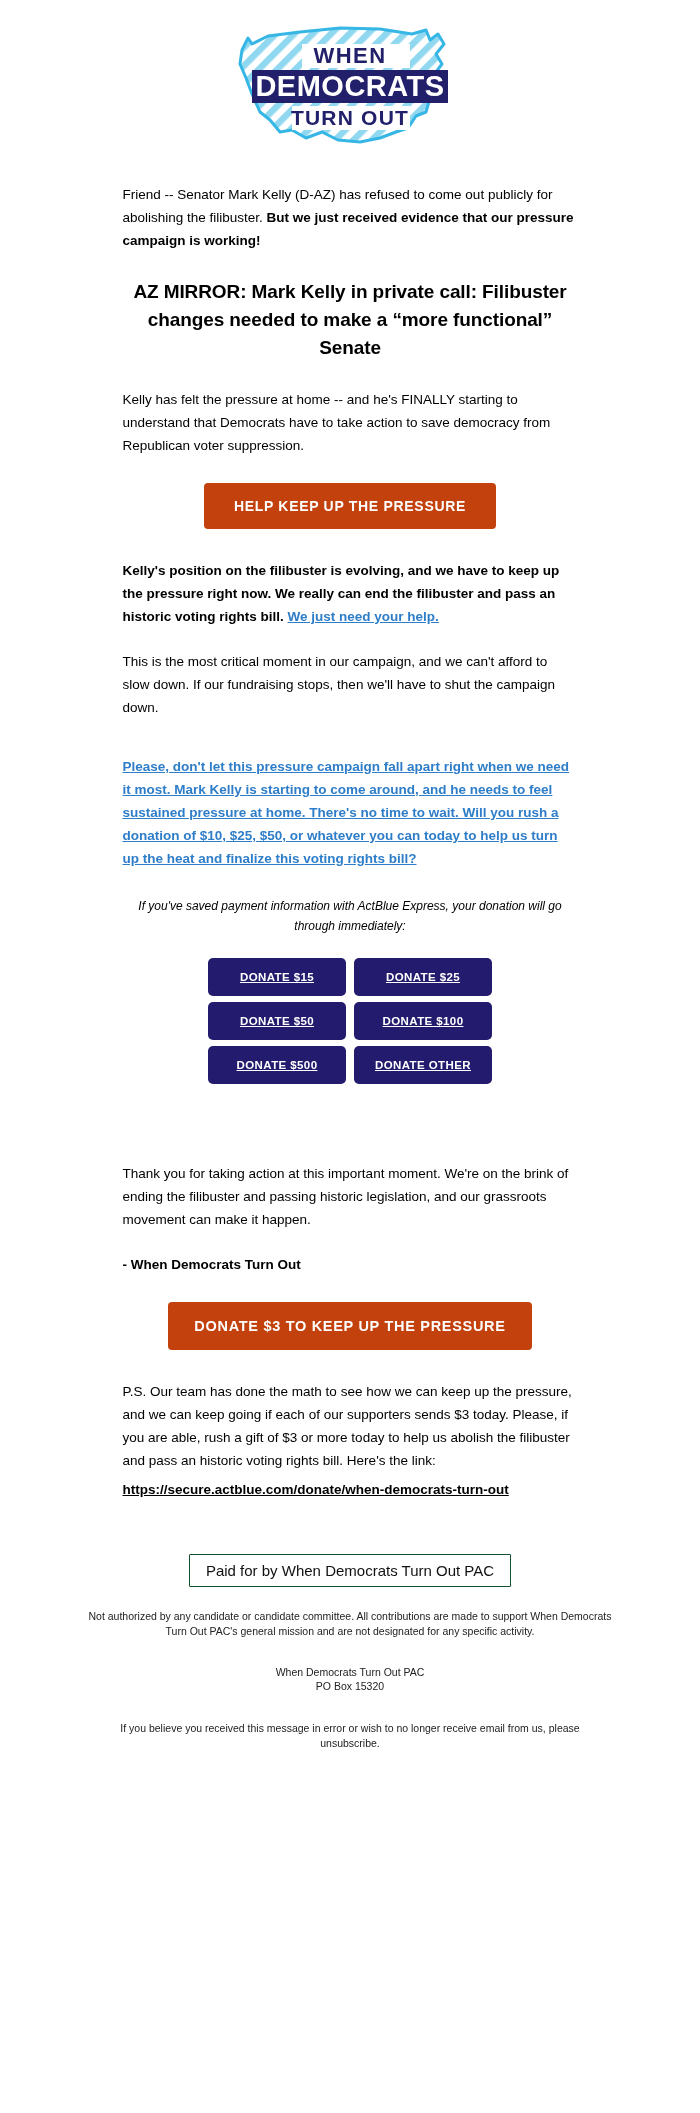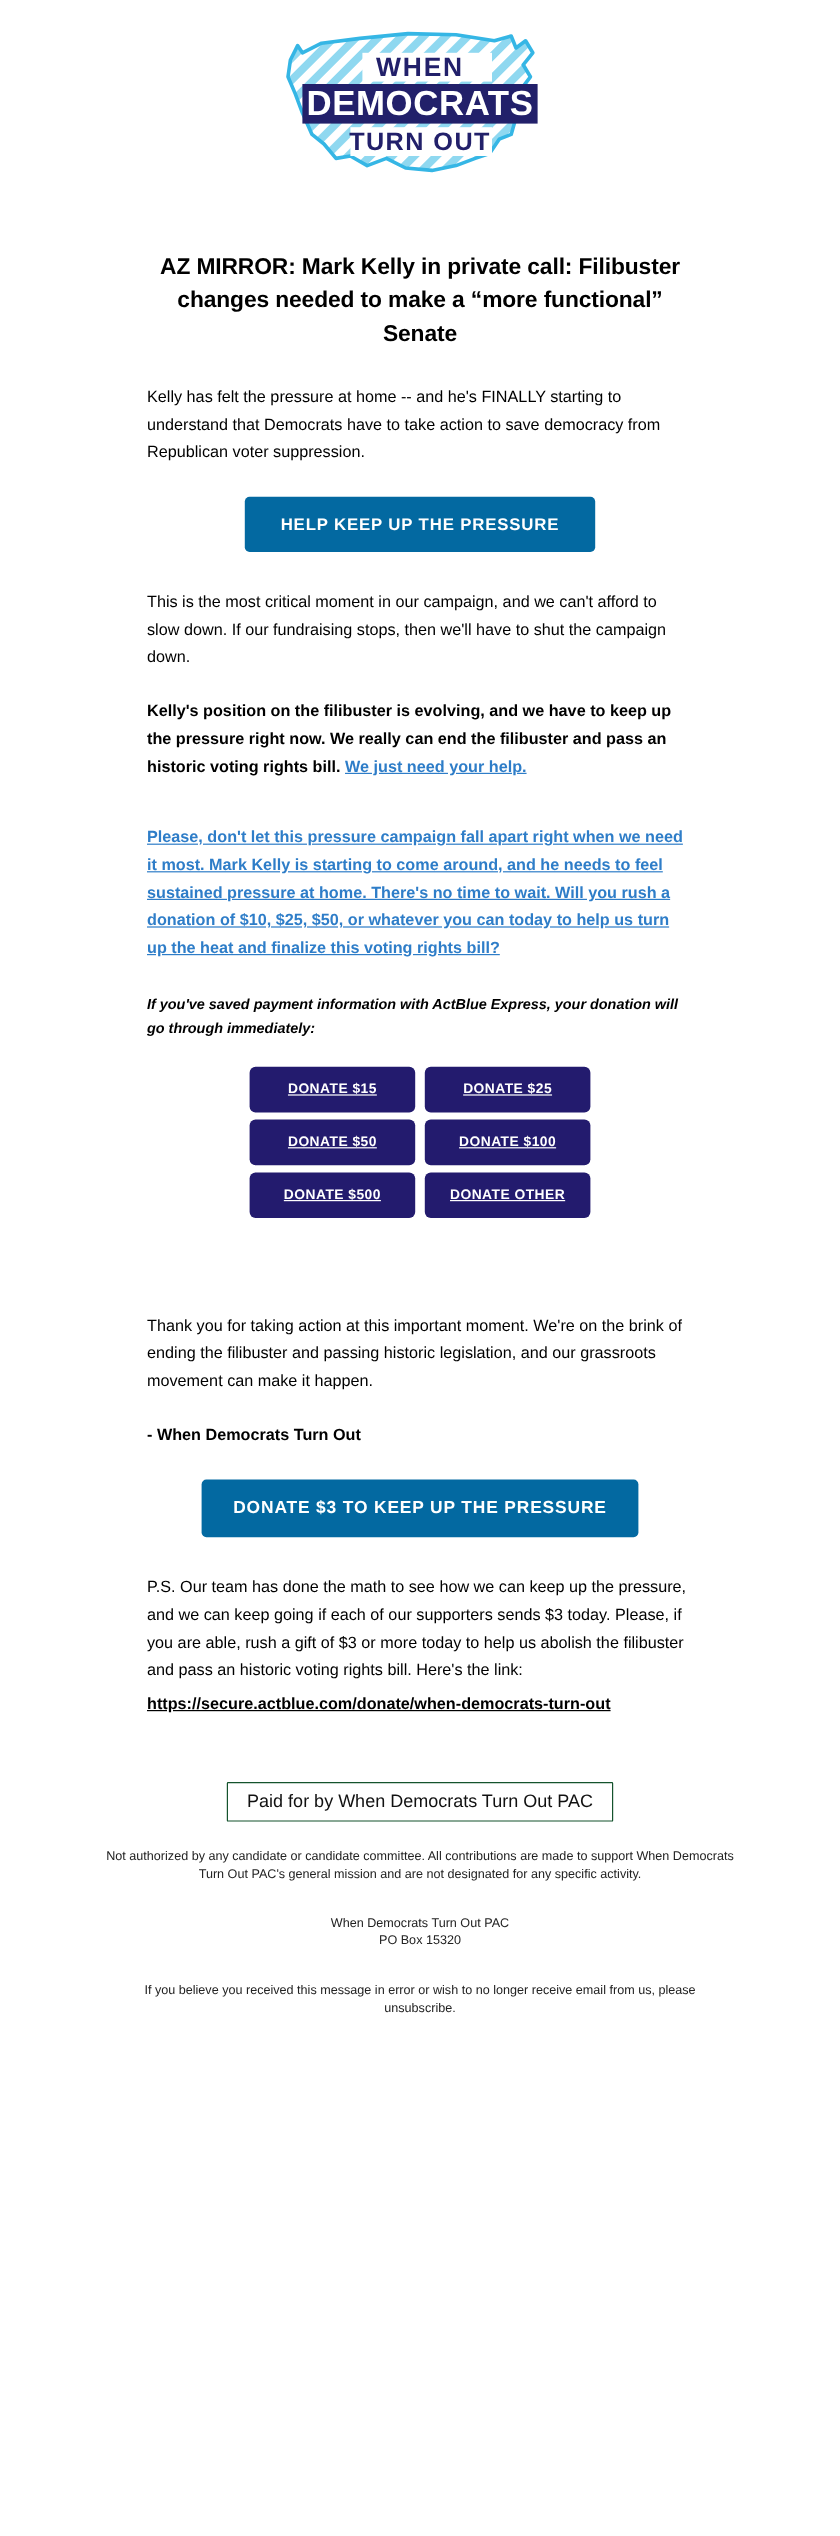--- a/index.html
+++ b/index.html
@@ -64,21 +64,21 @@
     color: #000000;
     letter-spacing: -0.1px;
   }
 
   .cta-wrap {
     text-align: center;
     margin: 26px 0 30px 0;
   }
   a.cta-button {
     display: inline-block;
-    background: #0369a1;
+    background: #c2410c;
     color: #ffffff;
     font-size: 14px;
     font-weight: bold;
     letter-spacing: 0.7px;
     text-decoration: none;
     padding: 14px 30px;
     border-radius: 4px;
     line-height: 18px;
   }
   a.cta-button.wide {
@@ -95,23 +95,23 @@
   p.blue-link-para a {
     color: #2E7DC8;
     text-decoration: underline;
     text-align: center;
   }
 
   p.actblue-note {
     font-size: 12px;
     line-height: 20px;
     font-style: italic;
+    text-align: center;
     margin: 26px 0 16px 0;
     color: #000000;
-    font-weight: bold;
   }
 
   
   .donate-grid {
     width: 300px;
     margin: 0 auto 30px auto;
     border-collapse: separate;
     border-spacing: 8px 6px;
   }
   .donate-grid td {
@@ -227,32 +227,33 @@
 
       <rect x="62" y="86" width="118" height="24" fill="#ffffff"></rect>
       <text x="120" y="105" text-anchor="middle" font-family="Liberation Sans, sans-serif" font-size="21" font-weight="bold" fill="#22206A" letter-spacing="1.2">TURN OUT</text>
     </svg>
   </div>
 
   <div class="spacer-sm"></div>
 
   <div class="content">
 
+    <p class="body-text"><span>Friend -- Senator Mark Kelly (D-AZ) has refused to come out publicly for abolishing the filibuster. </span><span class="b">But we just received evidence that our pressure campaign is working!</span></p>
 
     <h2 class="headline">AZ MIRROR: Mark Kelly in private call: Filibuster changes needed to make a “more functional” Senate</h2>
 
     <p class="body-text">Kelly has felt the pressure at home -- and he's FINALLY starting to understand that Democrats have to take action to save democracy from Republican voter suppression.</p>
 
     <div class="cta-wrap">
       <a href="#" class="cta-button">HELP KEEP UP THE PRESSURE</a>
     </div>
 
+    <p class="body-text bold-all"><span>Kelly's position on the filibuster is evolving, and we have to keep up the pressure right now. We really can end the filibuster and pass an historic voting rights bill. </span><a href="#" class="inline-link">We just need your help.</a></p>
+
     <p class="body-text">This is the most critical moment in our campaign, and we can't afford to slow down. If our fundraising stops, then we'll have to shut the campaign down.</p>
-
-    <p class="body-text bold-all"><span>Kelly's position on the filibuster is evolving, and we have to keep up the pressure right now. We really can end the filibuster and pass an historic voting rights bill. </span><a href="#" class="inline-link">We just need your help.</a></p>
 
     <div class="spacer-sm"></div>
 
     <p class="blue-link-para"><a href="#">Please, don't let this pressure campaign fall apart right when we need it most. Mark Kelly is starting to come around, and he needs to feel sustained pressure at home. There's no time to wait. Will you rush a donation of $10, $25, $50, or whatever you can today to help us turn up the heat and finalize this voting rights bill?</a></p>
 
     <p class="actblue-note">If you've saved payment information with ActBlue Express, your donation will go through immediately:</p>
 
     <table class="donate-grid">
       <tbody>
           <tr>

